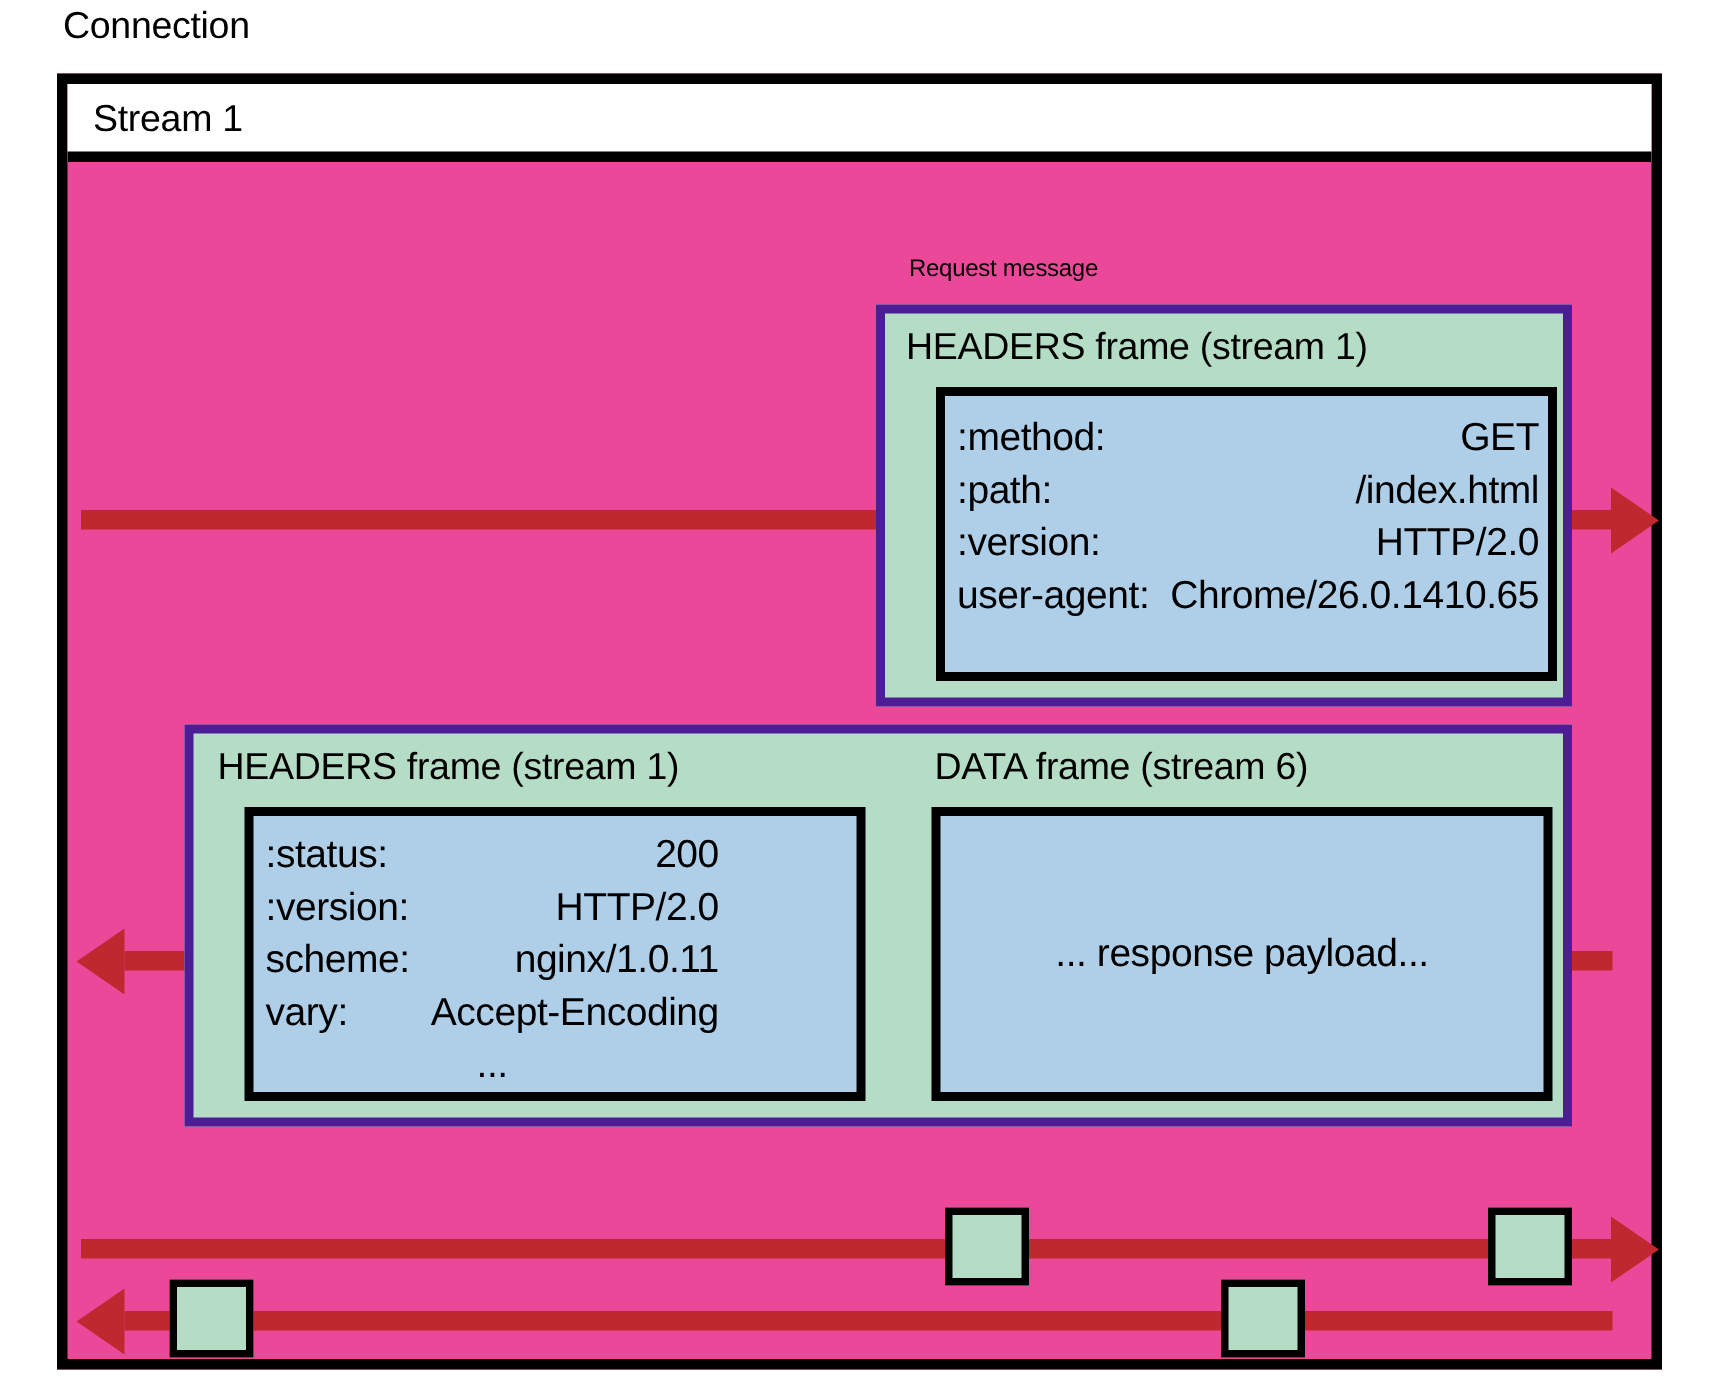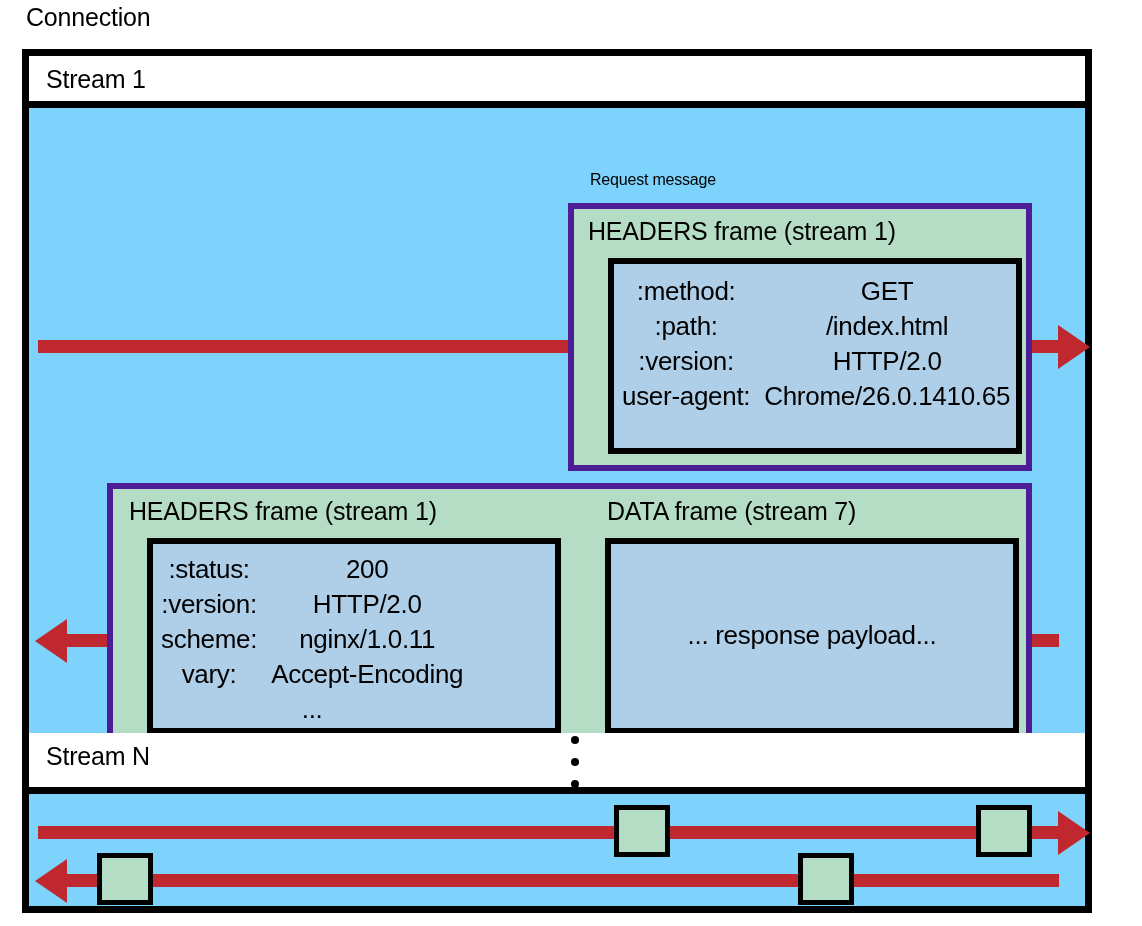--- a/index.html
+++ b/index.html
@@ -3,34 +3,34 @@
 <meta charset="utf-8">
 <style>
   html,body{margin:0;padding:0;}
   body{
     width:1142px;height:926px;
     background:#ffffff;
     font-family:"Liberation Sans", sans-serif;
     color:#000;
     overflow:hidden;
   }
-  .stage{position:relative;width:904px;height:926px;}
+  .stage{position:relative;width:904px;height:926px;margin-left:16px;}
 
   .conn-label{
     position:absolute;left:26px;top:2px;
     font-size:25px;line-height:30px;letter-spacing:-0.2px;
   }
 
   
   .conn-frame{
     position:absolute;left:22px;top:49px;
     width:1070px;height:864px;
     border:7px solid #000;
     box-sizing:border-box;
-    background:#7dd3fc;
+    background:#ec4899;
   }
 
   
   .stream-band{
     position:absolute;left:0;
     width:100%;
     background:#ffffff;
     box-sizing:border-box;
     border-bottom:7px solid #000;
   }
@@ -102,22 +102,22 @@
     margin:0;
   }
   table.hdrs td{
     font-size:26px;
     line-height:35px;
     letter-spacing:-0.3px;
     padding:0;
     white-space:nowrap;
     vertical-align:top;
   }
-  table.hdrs td.k{text-align:center;padding-right:14px;}
-  table.hdrs td.v{text-align:center;}
+  table.hdrs td.k{text-align:left;padding-right:14px;}
+  table.hdrs td.v{text-align:right;}
   td.ellipsis{text-align:center;}
 
   .payload-text{
     position:absolute;left:0;right:0;
     text-align:center;
     font-size:26px;letter-spacing:-0.3px;
   }
 
   
   .chip{
@@ -201,37 +201,29 @@
               <td class="k">vary:</td>
               <td class="v">Accept-Encoding</td>
             </tr>
             <tr>
               <td class="k ellipsis" colspan="2" style="text-align:center;padding-right:0;">...</td>
             </tr>
           </tbody>
             </table>
         </div>
 
-        <div class="frame-title" style="left:494px;top:8px;">DATA frame (stream 7)</div>
+        <div class="frame-title" style="left:494px;top:8px;">DATA frame (stream 6)</div>
 
         <div class="blue-box" style="left:492px;top:49px;width:414px;height:196px;">
           <div class="payload-text" style="top:76px;">... response payload...</div>
         </div>
       </div>
 
     </div>
 
-    <div class="stream-band" id="streamN-band">
-      <span class="lbl">Stream N</span>
-      <span class="vdots">
-        <i></i>
-          <i></i>
-          <i></i>
-      </span>
-    </div>
 
     <div class="streamN-body">
 
       <div class="arrow-line" style="left:9px;top:32px;width:1020px;"></div>
       <div class="arrow-head head-right" style="left:1029px;top:17px;"></div>
 
       <div class="chip" style="left:585px;top:11px;width:56px;height:52px;"></div>
       <div class="chip" style="left:947px;top:11px;width:56px;height:52px;"></div>
 
       <div class="arrow-line" style="left:38px;top:80px;width:992px;"></div>

